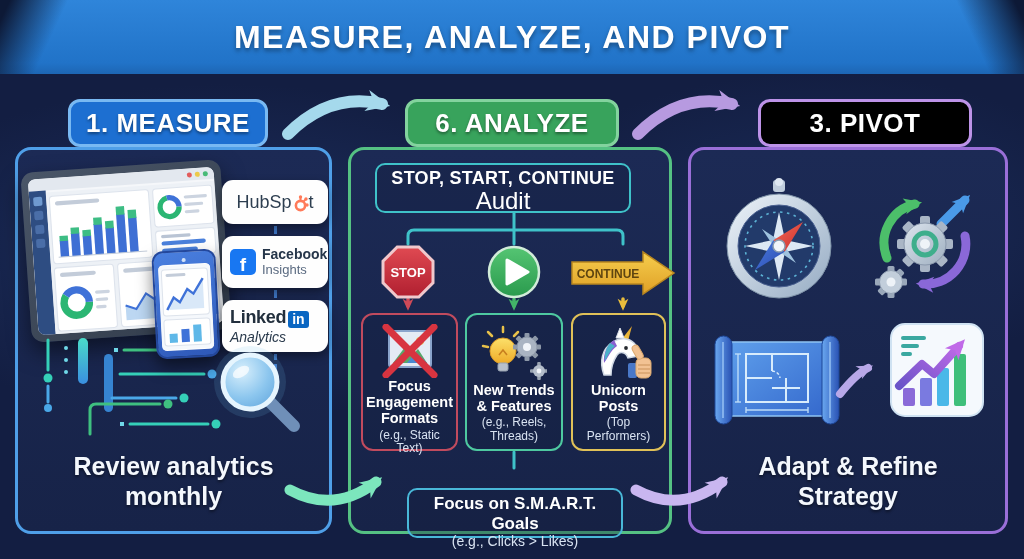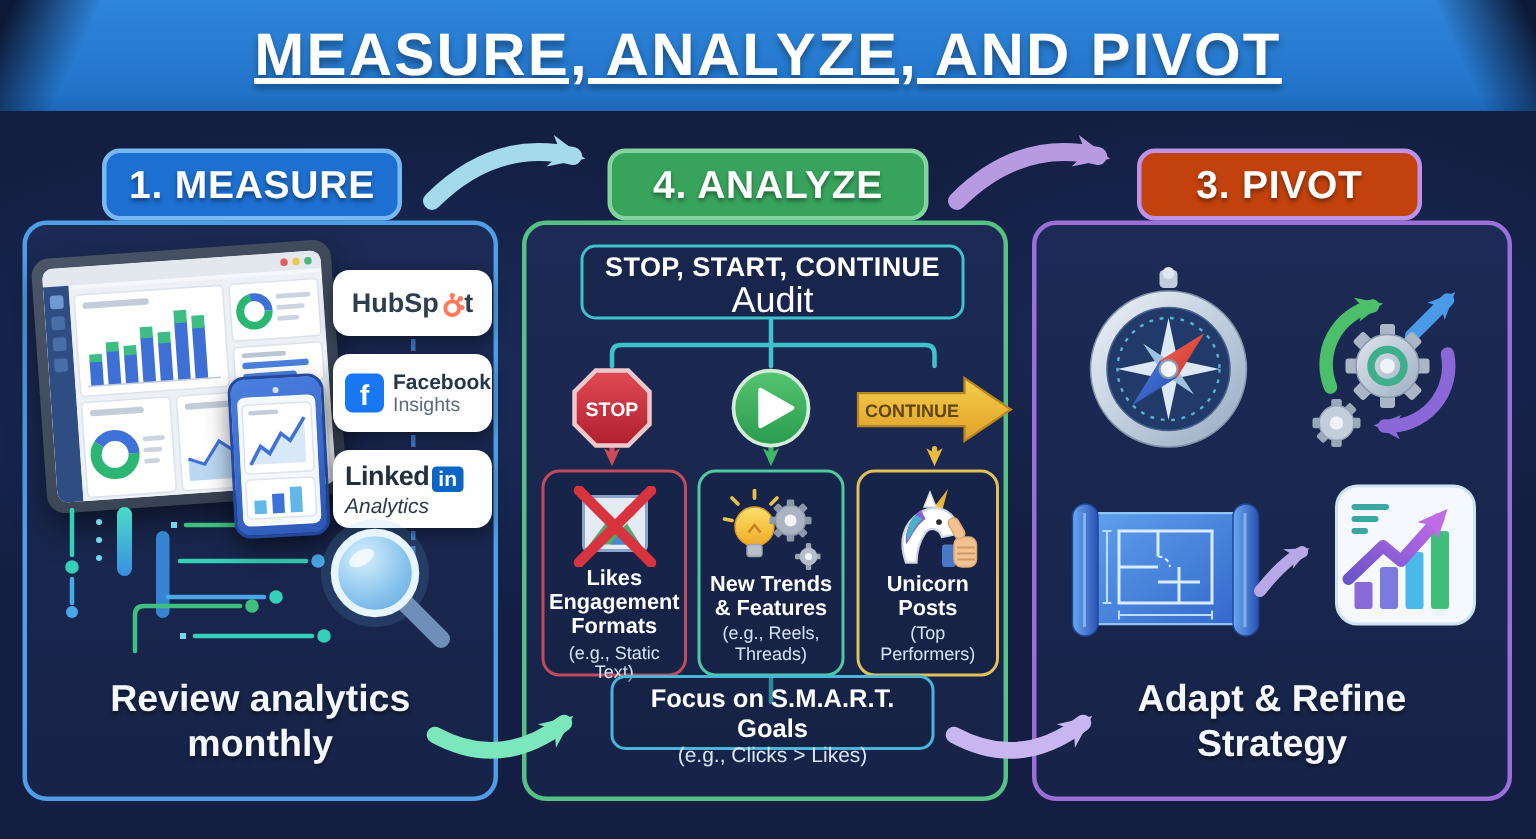--- a/index.html
+++ b/index.html
@@ -14,34 +14,33 @@
   
   .header {
     position:absolute; left:0; top:0; width:1024px; height:74px;
     background: linear-gradient(180deg,#2f85da 0%, #2173c8 85%, #1d66b4 100%);
     display:flex; align-items:center; justify-content:center; z-index:3;
   }
   .header .corner { position:absolute; top:0; width:90px; height:74px; }
   .header .corner.left  { left:0;  background:linear-gradient(115deg, #0d1936 8%, rgba(13,25,54,0) 55%); }
   .header .corner.right { right:0; background:linear-gradient(245deg, #0d1936 8%, rgba(13,25,54,0) 55%); }
   .title {
-    color:#fff; font-size:40px; font-weight:800; letter-spacing:1.5px;
+    color:#fff; font-size:32px; font-weight:800; letter-spacing:1.5px;
     text-shadow:0 3px 4px rgba(0,0,0,.35);
-    text-decoration:underline;
   }
   
   .badge {
     position:absolute; top:99px; height:48px; z-index:20;
     display:flex; align-items:center; justify-content:center;
     color:#fff; font-weight:800; font-size:26px; letter-spacing:.5px;
     border-radius:12px; text-shadow:0 2px 3px rgba(0,0,0,.4);
   }
   .badge.measure { left:68px;  width:200px; background:#1d6fd1; border:3px solid #79b9f2; }
   .badge.analyze { left:405px; width:214px; background:#38a35c; border:3px solid #83d39e; }
-  .badge.pivot   { left:758px; width:190px; background:#c2410c; border:3px solid #bd93e8; }
+  .badge.pivot   { left:758px; width:214px; background:#000000; border:3px solid #bd93e8; }
   
   .panel {
     position:absolute; top:147px; height:387px; border-radius:16px; z-index:2;
     background:linear-gradient(180deg,#1c2a55 0%, #172348 100%);
   }
   .panel.measure { left:15px;  width:317px; border:3px solid #4f9fe8; }
   .panel.analyze { left:348px; width:324px; border:3px solid #55c183; }
   .panel.pivot   { left:688px; width:320px; border:3px solid #9a6fd8; }
   .panel-caption {
     position:absolute; left:0; right:0; top:302px; text-align:center;
@@ -73,38 +72,38 @@
   .phone-notch { height:7px; display:flex; align-items:center; justify-content:center; }
   .phone-cam { width:4px; height:4px; border-radius:50%; background:#cfe0f8; }
   .phone-screen { height:86px; background:#fff; border-radius:5px; overflow:hidden; margin-top:1px; }
   .logo-card {
     position:absolute; left:204px; width:106px; background:#fefefe; border-radius:11px;
     box-shadow:0 4px 10px rgba(0,0,0,.4); z-index:5; display:flex; align-items:center; padding:5px 8px;
   }
   .logo-card.hubspot  { top:30px;  height:44px; justify-content:center; }
   .logo-card.facebook { top:86px;  height:52px; gap:6px; }
   .logo-card.linkedin { top:150px; height:52px; flex-direction:column; align-items:flex-start; justify-content:center; gap:1px; }
-  .hubspot-wordmark { display:flex; align-items:center; font-weight:700; font-size:18px; color:#2d3e50; }
+  .hubspot-wordmark { display:flex; align-items:center; font-weight:400; font-size:18px; color:#2d3e50; }
   .fb-icon { width:26px; height:26px; border-radius:5px; background:#1877f2; color:#fff; font-weight:800; font-size:19px; display:flex; align-items:flex-end; justify-content:center; line-height:1; padding-bottom:1px; flex:0 0 auto; }
   .fb-text { display:flex; flex-direction:column; line-height:1.1; }
   .fb-line1 { font-weight:800; font-size:14px; color:#26364a; }
   .fb-line2 { font-size:13px; color:#5a6a80; }
   .li-row { display:flex; align-items:flex-end; gap:2px; }
   .li-brand { font-weight:800; font-size:18px; color:#222f3d; letter-spacing:-.3px; }
   .li-badge { background:#0a66c2; color:#fff; font-weight:800; font-size:14px; border-radius:3px; padding:1px 4px; line-height:1.1; }
   .li-line2 { font-size:14px; color:#2a3a4c;font-style:italic; }
   .logo-dash { position:absolute; left:256px; width:0; border-left:3px dashed #3f78c8; z-index:4; }
   .dash1 { top:76px;  height:8px; }
   .dash2 { top:140px; height:8px; }
   .dash3 { top:204px; height:16px; }
   .circuit { position:absolute; left:2px; top:188px; z-index:3; }
   .magnifier { position:absolute; left:192px; top:194px; z-index:6; }
   
   .audit-box {
-    position:absolute; left:36px; top:13px; width:256px; height:50px;
+    position:absolute; left:24px; top:13px; width:256px; height:50px;
     border:2.5px solid #3fc2c9; border-radius:10px; text-align:center; padding-top:3px;
     color:#fff; z-index:3; background:rgba(20,32,64,.35);
   }
   .audit-line1 { font-weight:800; font-size:18px; letter-spacing:.3px; }
   .audit-line2 { font-weight:400; font-size:24px; margin-top:-2px; }
   .an-connect { position:absolute; left:0; top:0; z-index:2; }
   .an-icon { position:absolute; z-index:4; }
   .stop-sign { left:30px; top:95px; }
   .play-btn  { left:136px; top:95px; }
   .cont-arrow{ left:219px; top:99px; }
@@ -113,21 +112,21 @@
     display:flex; flex-direction:column; align-items:center; padding:9px 4px 4px;
     background:rgba(20,32,64,.35);
   }
   .a-box.b1 { left:10px;  width:97px; border:2.5px solid #c14b5e; }
   .a-box.b2 { left:114px; width:98px; border:2.5px solid #4ec9a0; }
   .a-box.b3 { left:220px; width:95px; border:2.5px solid #e0c158; }
   .a-box .icon-slot { height:58px; display:flex; align-items:center; justify-content:center; }
   .a-box .b-title { color:#fff; font-weight:800; font-size:14.5px; line-height:1.12; text-align:center; }
   .a-box .b-sub   { color:#d9e3f2; font-size:12px; line-height:1.1; text-align:center; margin-top:2px; }
   .goal-box {
-    position:absolute; left:56px; top:300px; width:216px; height:50px;
+    position:absolute; left:56px; top:338px; width:216px; height:50px;
     border:2.5px solid #49b8d8; border-radius:10px; text-align:center; padding-top:4px;
     z-index:3; background:rgba(20,32,64,.35);
   }
   .goal-title { color:#fff; font-weight:800; font-size:17px; }
   .goal-sub { color:#d9e3f2; font-size:14px; margin-top:-1px; }
   
   .pv-icon { position:absolute; z-index:3; }
   .pv-compass  { left:28px;  top:28px; }
   .pv-gears    { left:172px; top:32px; }
   .pv-blueprint{ left:20px;  top:180px; }
@@ -138,21 +137,21 @@
 </head>
 <body>
 
 <div class="header">
   <div class="corner left"></div>
   <div class="corner right"></div>
   <div class="title">MEASURE, ANALYZE, AND PIVOT</div>
 </div>
 
 <div class="badge measure">1. MEASURE</div>
-<div class="badge analyze">4. ANALYZE</div>
+<div class="badge analyze">6. ANALYZE</div>
 <div class="badge pivot">3. PIVOT</div>
 
 <div class="panel measure">
 
   <div class="tablet">
     <div class="tablet-screen">
       <div class="tablet-topbar">
         <span class="tdot r"></span>
         <span class="tdot y"></span>
         <span class="tdot g"></span>
@@ -397,21 +396,21 @@
     <div class="icon-slot">
       <svg width="62" height="54" viewBox="0 0 62 54">
         <rect x="10" y="7" width="42" height="36" rx="3" fill="#e4ebf4" stroke="#8aa4cc" stroke-width="2"></rect>
         <circle cx="41" cy="17" r="4" fill="#e8c04a"></circle>
         <polygon points="14,39 26,23 33,31 39,25 48,39" fill="#58a86a"></polygon>
         <polygon points="28,39 37,28 48,39" fill="#4a88d0"></polygon>
         <line x1="7" y1="3" x2="55" y2="51" stroke="#d83440" stroke-width="7" stroke-linecap="round"></line>
         <line x1="55" y1="3" x2="7" y2="51" stroke="#d83440" stroke-width="7" stroke-linecap="round"></line>
       </svg>
     </div>
-    <div class="b-title">Likes Engagement Formats</div>
+    <div class="b-title">Focus Engagement Formats</div>
     <div class="b-sub">(e.g., Static Text)</div>
   </div>
 
   <div class="a-box b2">
     <div class="icon-slot">
       <svg width="66" height="56" viewBox="0 0 66 56">
         <defs>
             <linearGradient id="bulbG" x1="0" y1="0" x2="0" y2="1">
               <stop offset="0" stop-color="#fce06a"></stop>
               <stop offset="1" stop-color="#efab28"></stop>

